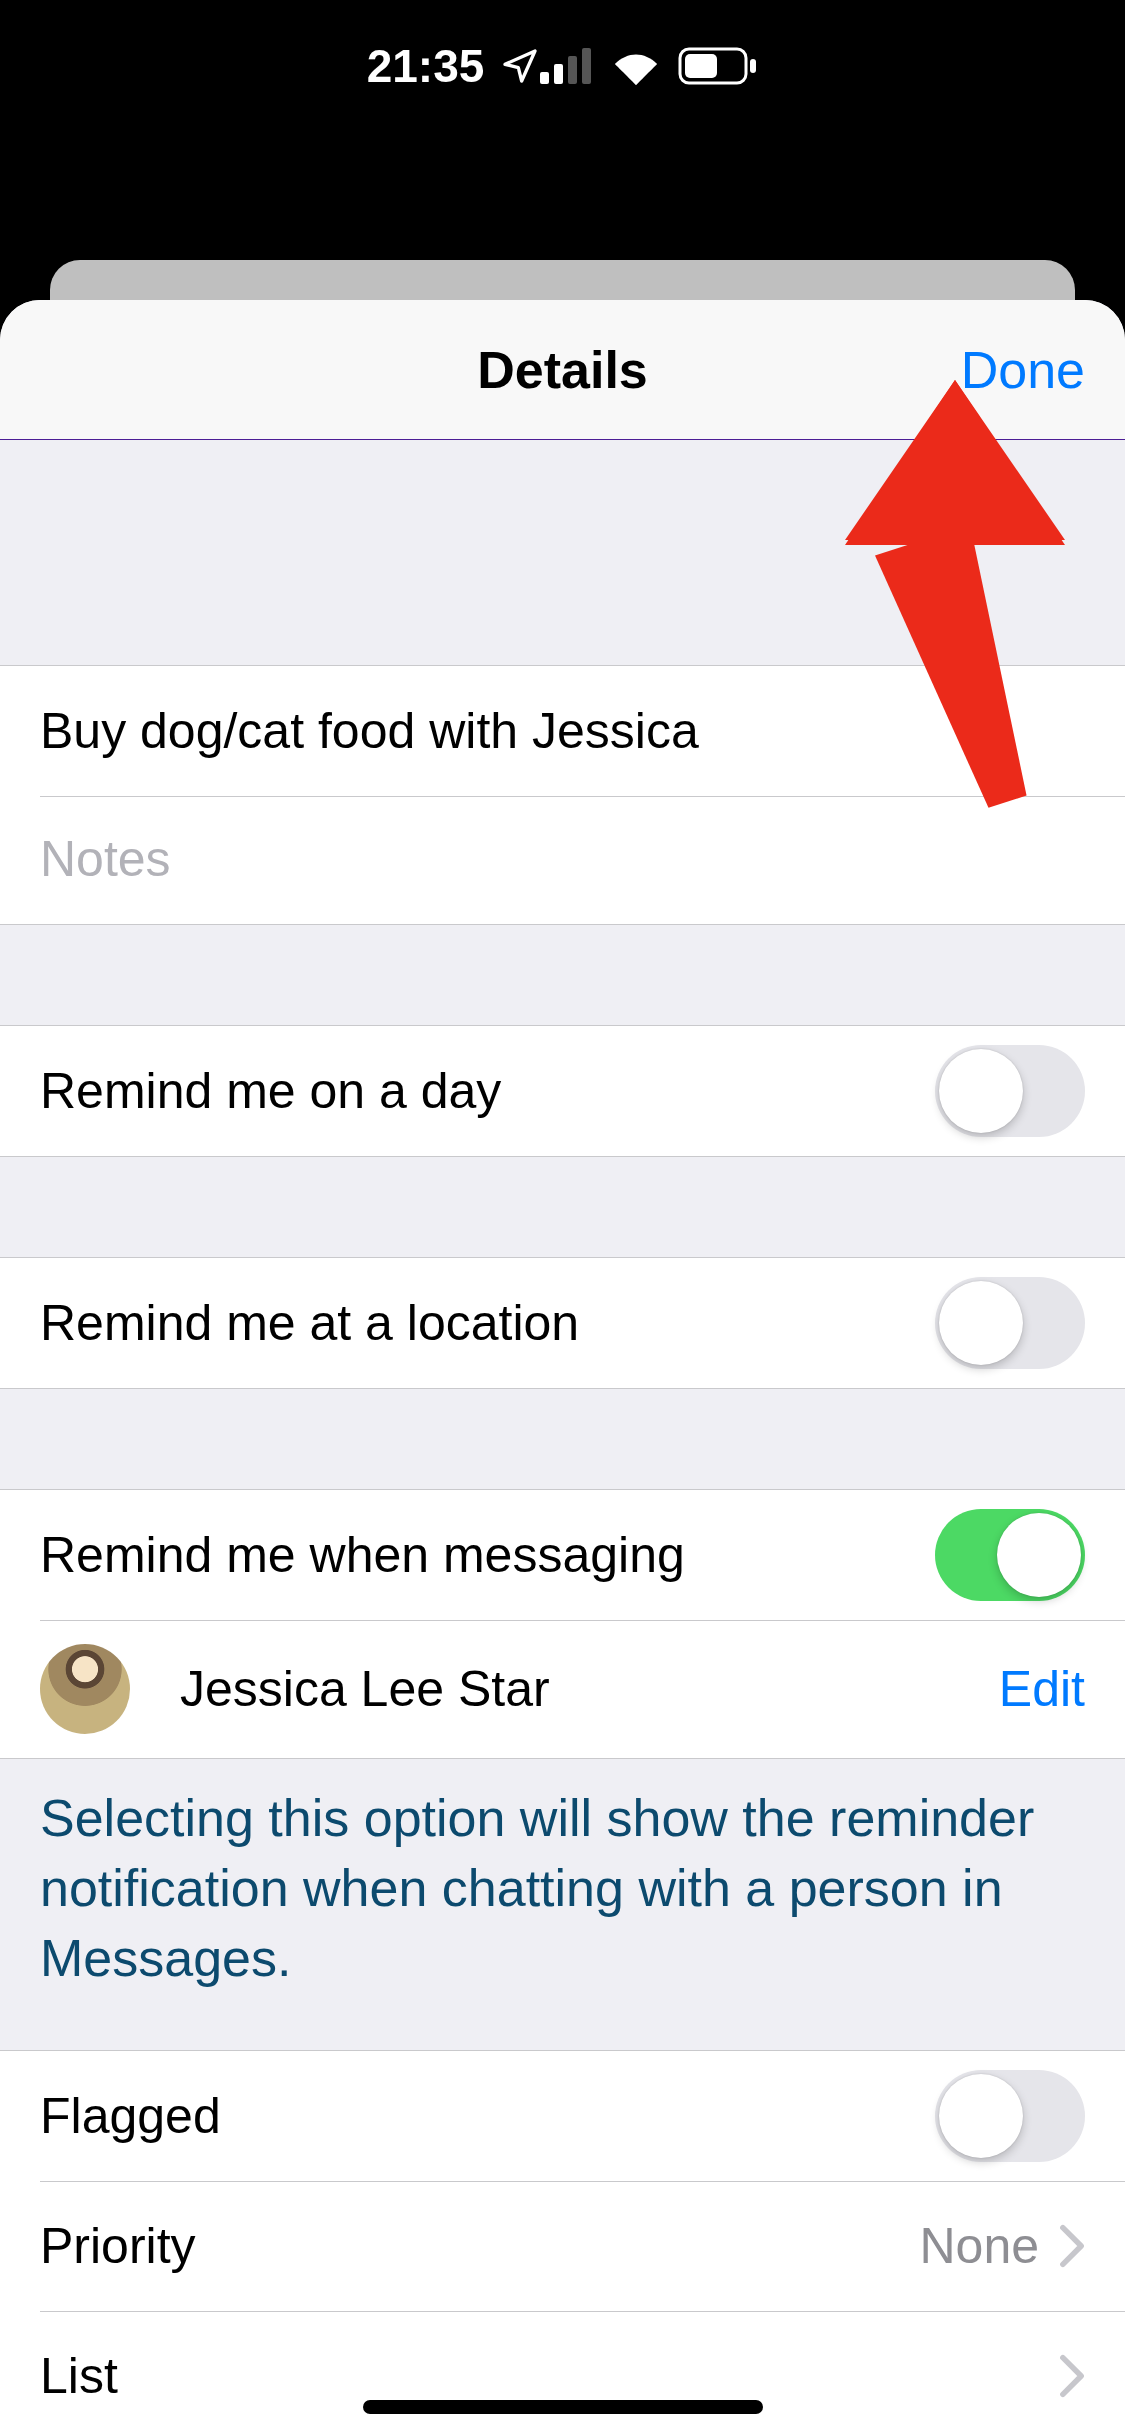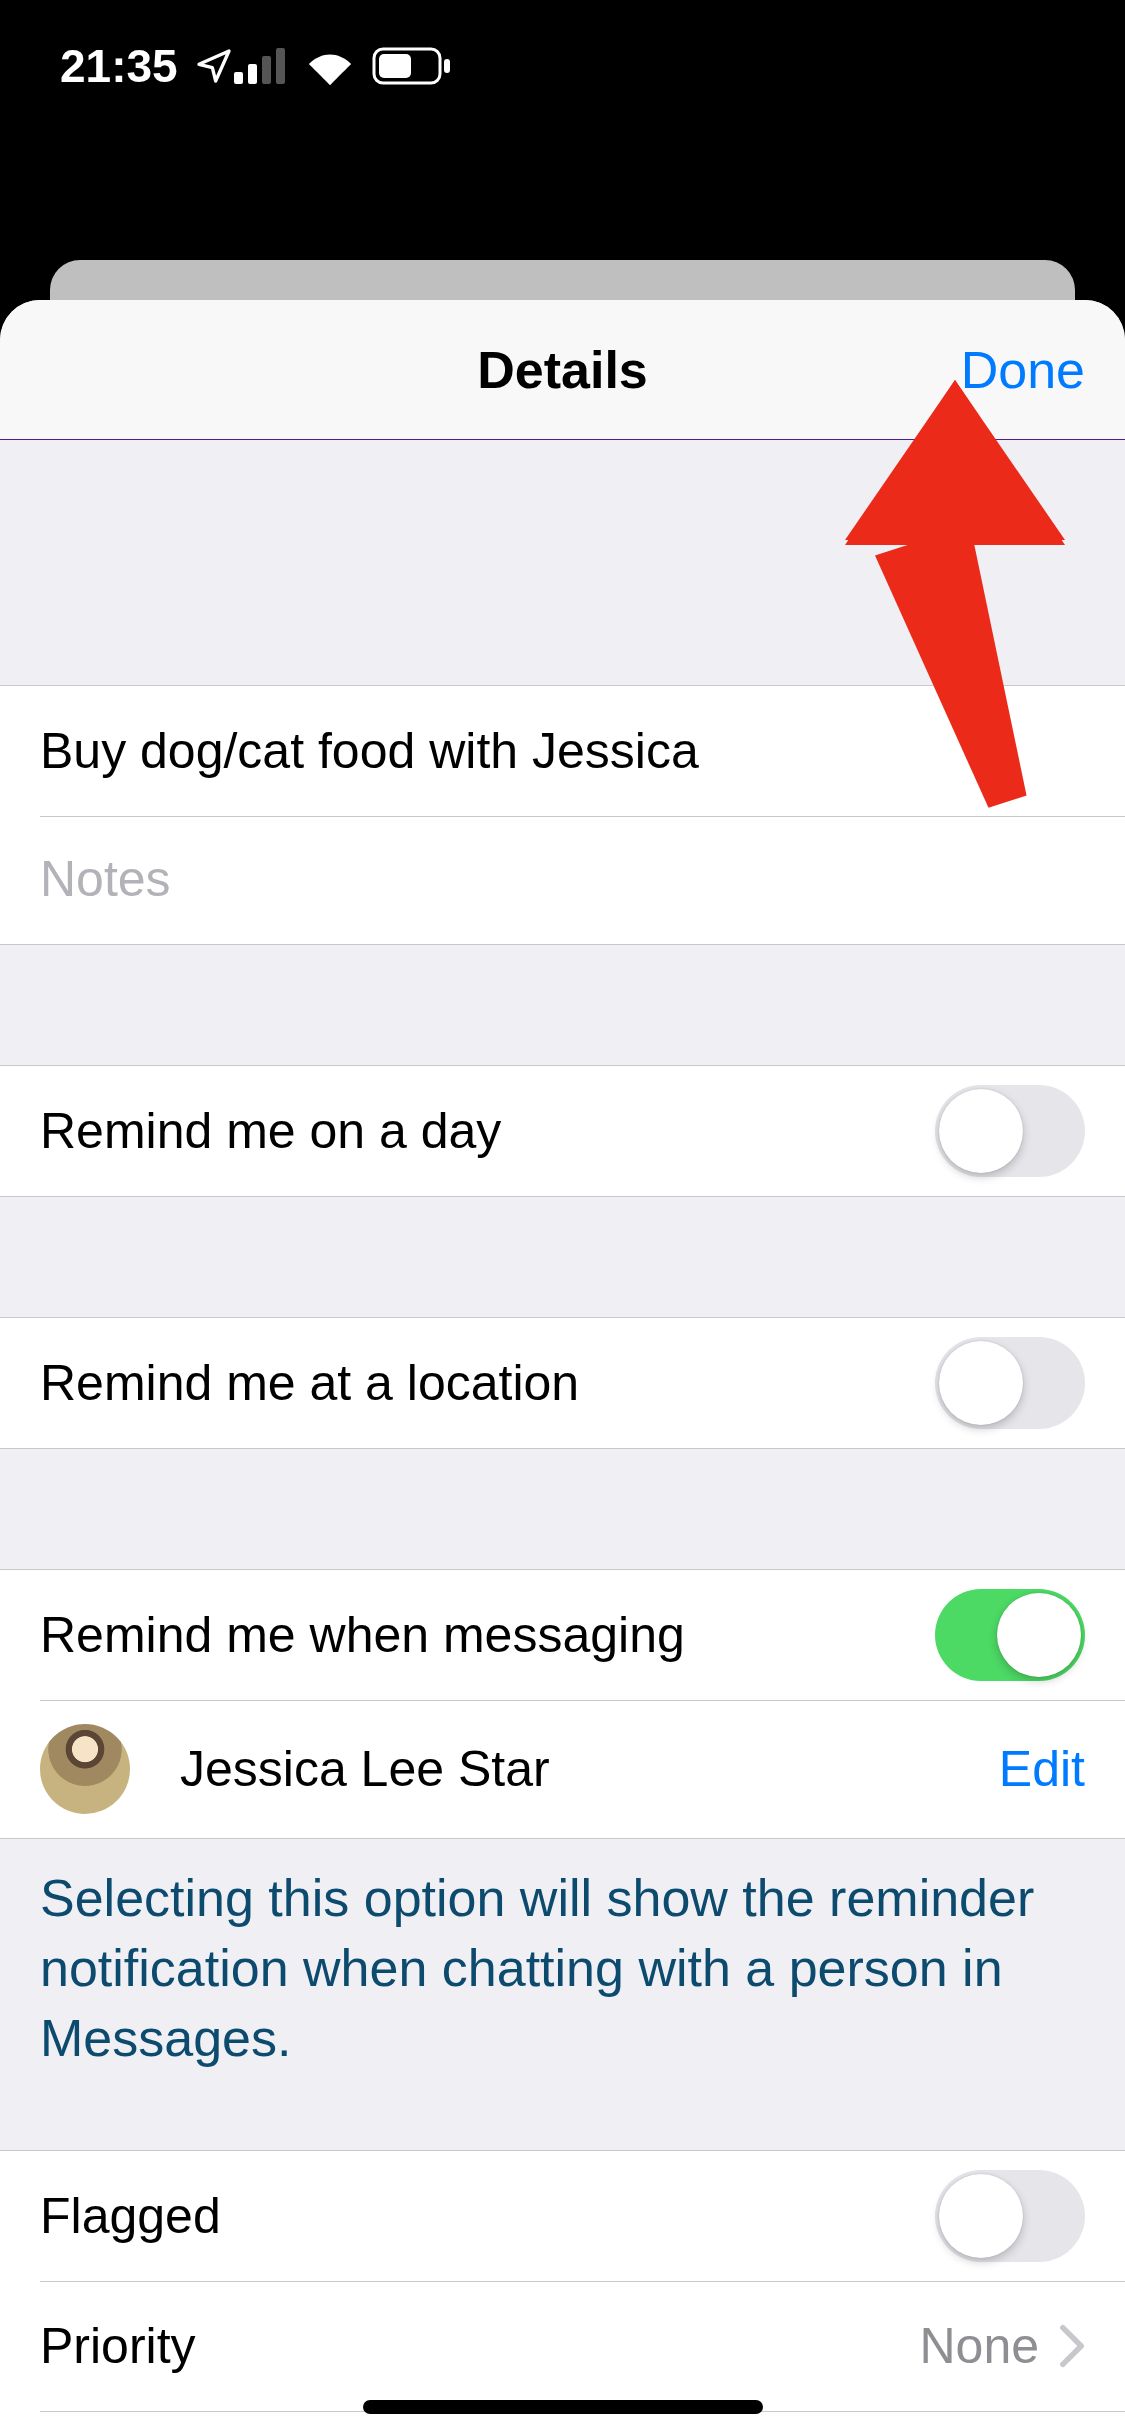--- a/index.html
+++ b/index.html
@@ -10,21 +10,21 @@
     font-family: -apple-system, "SF Pro Text", "Helvetica Neue", Helvetica, Arial, sans-serif;
     overflow: hidden;
     position: relative;
   }
   .status-bar {
     position: absolute;
     top: 0; left: 0; right: 0;
     height: 132px;
     display: flex;
     align-items: center;
-    justify-content: flex-start;
+    justify-content: center;
     padding: 0 60px 0 60px;
     color: #fff;
   }
   .status-left {
     display: flex;
     align-items: center;
     gap: 16px;
     font-size: 46px;
     font-weight: 600;
   }
@@ -70,21 +70,20 @@
     top: 50%;
     transform: translateY(-50%);
     color: #007aff;
     font-size: 52px;
     font-weight: 400;
   }
   .section {
     background: #fff;
     border-top: 1px solid #c9c9cc;
     border-bottom: 1px solid #c9c9cc;
-    margin-top: 20px;
   }
   .gap-large { height: 100px; }
   .row {
     min-height: 130px;
     display: flex;
     align-items: center;
     padding: 0 40px;
     font-size: 50px;
     color: #000;
     position: relative;

